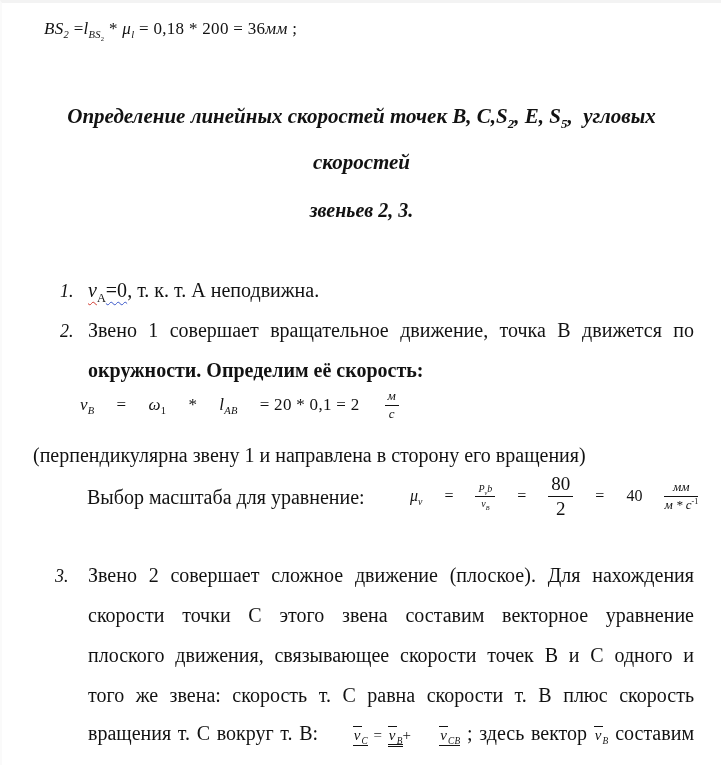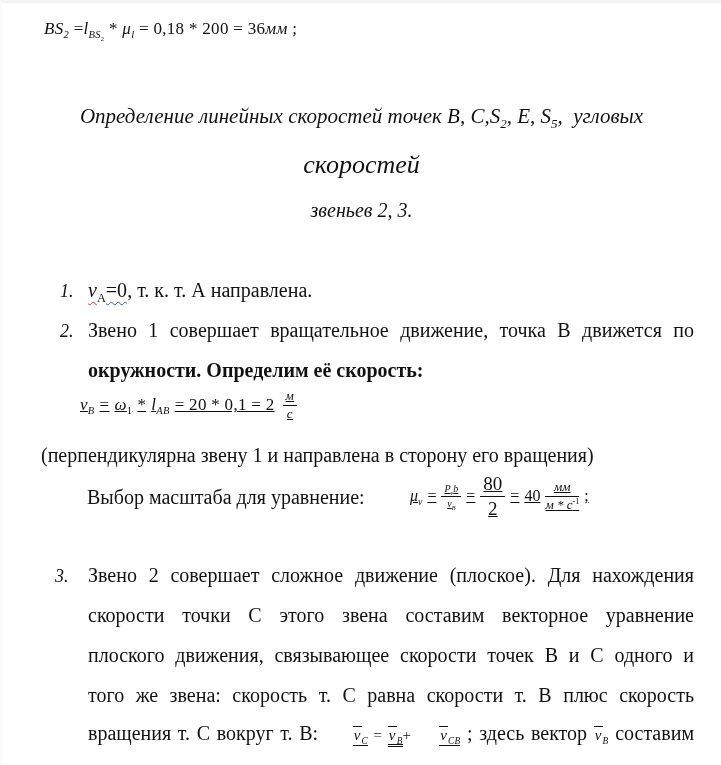--- a/index.html
+++ b/index.html
@@ -14,30 +14,30 @@
     border-left:2px solid #fafafa;
     box-sizing:border-box;
   }
   .abs { position:absolute; }
   i { font-style:italic; }
   sub { font-size:62%; line-height:0; }
   sup { font-size:62%; line-height:0; }
 
   
   .formula { font-size:17px; letter-spacing:0.3px; white-space:nowrap; }
-  .f-row { display:flex; align-items:center; gap:5px; white-space:nowrap;text-decoration:underline; }
+  .f-row { display:flex; align-items:center; gap:22px; white-space:nowrap; }
   .frac { display:inline-block; text-align:center; vertical-align:middle; line-height:1.15; }
   .fr-n { display:block; border-bottom:1px solid #121212; padding:0 3px 1px; }
   .fr-d { display:block; padding-top:1px; }
   .frac-inline { vertical-align:middle; font-size:13px; margin-left:3px; }
 
   
-  .head { left:0; width:100%; text-align:center; font-weight:normal; font-style:italic; white-space:pre-wrap; }
+  .head { left:0; width:100%; text-align:center; font-weight:bold; font-style:italic; white-space:pre-wrap; }
   .head-1 { top:101px; font-size:21px; }
-  .head-2 { top:147px; font-size:26px; }
+  .head-2 { top:147px; font-size:21px; }
   .head-3 { top:196px; font-size:20px;text-align:center; }
 
   
   .body-text { font-size:20px; }
   .lnum { font-style:italic; font-size:18px; }
   .jline { text-align:justify; text-align-last:justify; }
   .pline { text-align:left;font-weight:bold; }
 
   .wavy-red  { text-decoration:underline; text-decoration-style:wavy; text-decoration-color:#d03a2f; text-decoration-thickness:1px; text-underline-offset:4px; }
   .wavy-blue { text-decoration:underline; text-decoration-style:wavy; text-decoration-color:#3a57c9; text-decoration-thickness:1px; text-underline-offset:4px; }
@@ -61,41 +61,41 @@
     <span>= 0,18 * 200 = 36</span><i>мм</i>
     <span>;</span>
   </div>
 
   <div class="abs head head-1"><span>Определение линейных скоростей точек В, С,S</span><sub>2</sub><span>, Е, S</span><sub>5</sub><span>,  угловых</span></div>
   <div class="abs head head-2"><span>скоростей</span></div>
   <div class="abs head head-3"><span>звеньев 2, 3.</span></div>
 
   <div class="abs lnum" style="top:278px; left:58px;">1.</div>
   <div class="abs body-text" style="top:276px; left:86px;">
-    <span class="wavy-red"><i>v</i><sub>A</sub></span><span class="wavy-blue">=0</span><span>, т. к. т. А направлена.</span>
+    <span class="wavy-red"><i>v</i><sub>A</sub></span><span class="wavy-blue">=0</span><span>, т. к. т. А неподвижна.</span>
   </div>
 
   <div class="abs lnum" style="top:318px; left:58px;">2.</div>
   <div class="abs body-text jline" style="top:316px; left:86px; width:606px;">Звено 1 совершает вращательное движение, точка В движется по</div>
   <div class="abs body-text pline" style="top:356px; left:86px; width:606px;">окружности. Определим её скорость:</div>
 
   <div class="abs formula f-row" style="top:386px; left:78px;">
     <span><i>v</i><sub><i>B</i></sub></span>
     <span>=</span>
     <span><i>ω</i><sub>1</sub></span>
     <span>*</span>
     <span><i>l</i><sub><i>AB</i></sub></span>
     <span>= 20 * 0,1 = 2</span>
     <span class="frac frac-inline">
         <i class="fr-n">м</i>
         <i class="fr-d">с</i>
       </span>
   </div>
 
-  <div class="abs body-text" style="top:441px; left:31px;margin-left:8px;">(перпендикулярна звену 1 и направлена в сторону его вращения)</div>
+  <div class="abs body-text" style="top:441px; left:31px;">(перпендикулярна звену 1 и направлена в сторону его вращения)</div>
 
   <div class="abs body-text" style="top:483px; left:85px;">Выбор масштаба для уравнение:</div>
   <div class="abs f-row" style="top:470px; left:408px; font-size:16px;">
     <span><i>μ</i><sub><i>v</i></sub></span>
     <span>=</span>
     <span class="frac" style="font-size:10px;">
       <span class="fr-n"><i>P</i><sub><i>v</i></sub><i>b</i></span>
       <span class="fr-d"><i>v</i><sub><i>B</i></sub></span>
     </span>
     <span>=</span>

